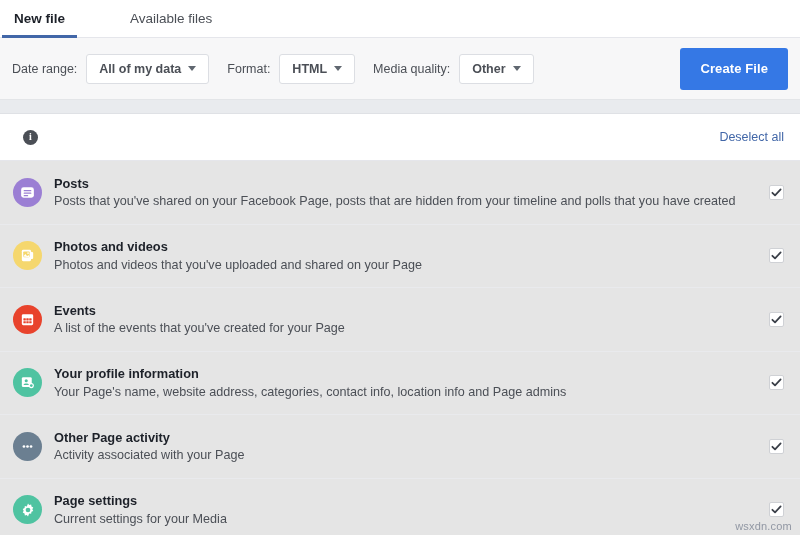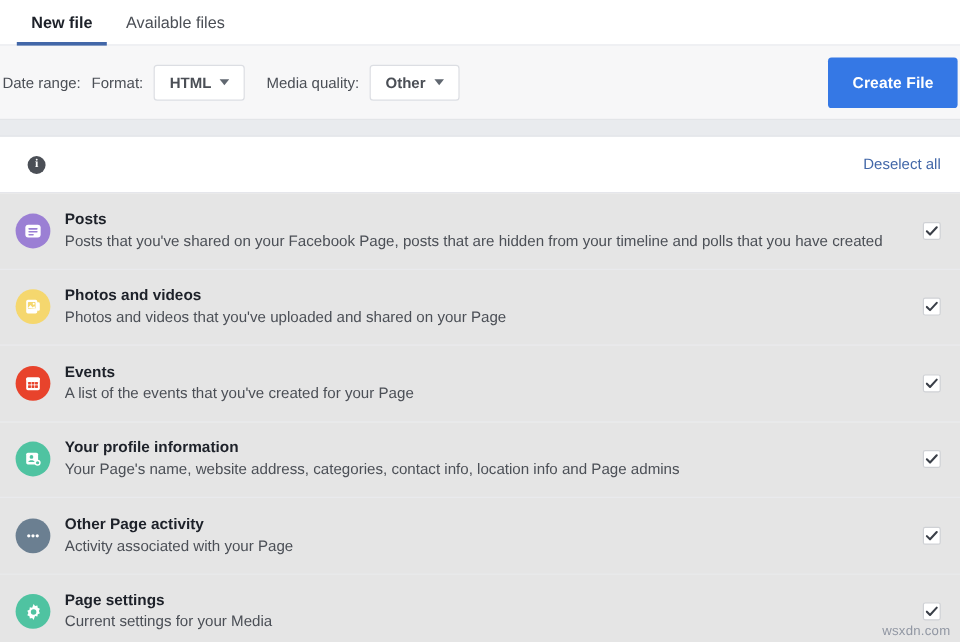--- a/index.html
+++ b/index.html
@@ -15,23 +15,23 @@
     position: relative;
     background: #ffffff;
   }
 
   
   .tabbar {
     height: 38px;
     background: #ffffff;
     display: flex;
     align-items: stretch;
-    padding-left: 12px;
     border-bottom: 1px solid #e5e6eb;
     position: relative;
+    gap: 37px;
   }
   .tab {
     display: flex;
     align-items: center;
     padding: 0 14px;
     font-size: 13.5px;
     color: #4b4f56;
     cursor: pointer;
     position: relative;
   }
@@ -47,21 +47,21 @@
     background: #4267a8;
   }
 
   
   .toolbar {
     height: 62px;
     background: #f7f7f8;
     border-bottom: 1px solid #e3e5e8;
     display: flex;
     align-items: center;
-    padding: 0 2px;
+    padding: 0 12px;
     gap: 0;
   }
   .tb-label {
     font-size: 12.5px;
     color: #4b4f56;
     margin-right: 9px;
     white-space: nowrap;
   }
   .dropdown {
     height: 30px;
@@ -216,20 +216,24 @@
     <div class="tab active">
       <span>New file</span>
     </div>
     <div class="tab">
       <span>Available files</span>
     </div>
   </div>
 
   <div class="toolbar">
     <span class="tb-label">Date range:</span>
+    <div class="dropdown">
+      <span>All of my data</span>
+      <span class="caret"></span>
+    </div>
 
     <span class="tb-label">Format:</span>
     <div class="dropdown">
       <span>HTML</span>
       <span class="caret"></span>
     </div>
 
     <span class="tb-label">Media quality:</span>
     <div class="dropdown">
       <span>Other</span>

